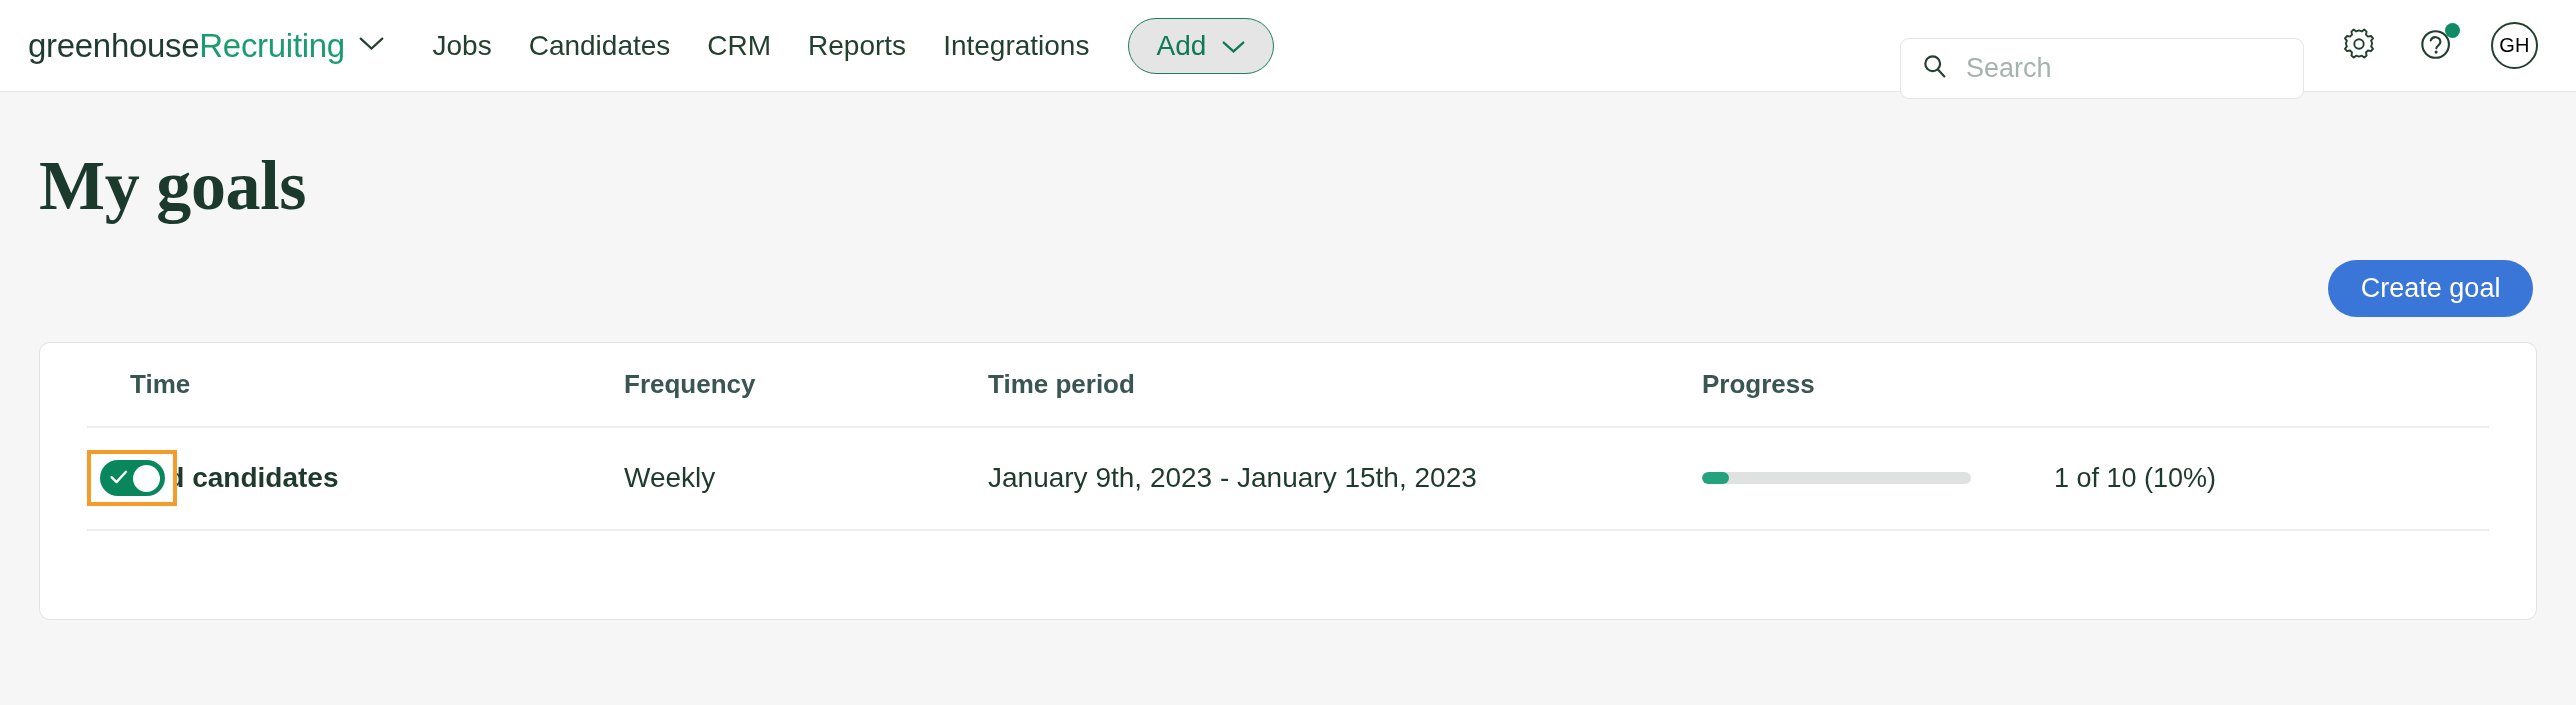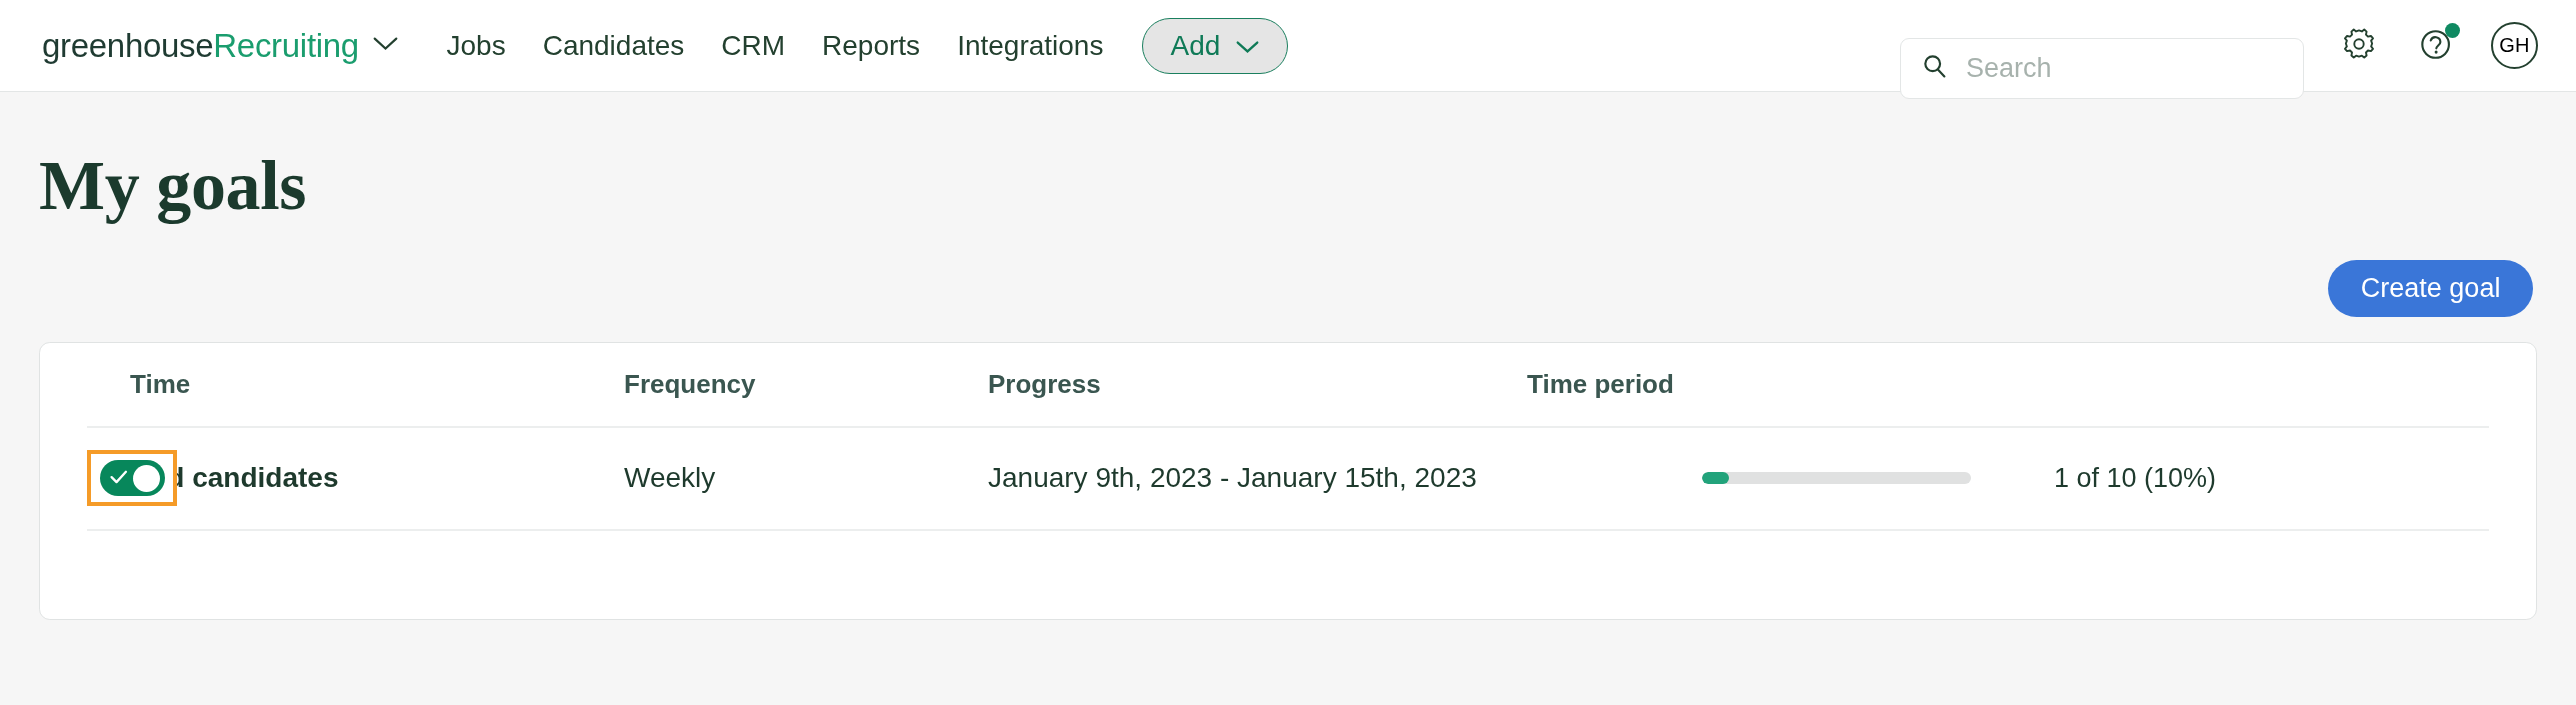--- a/index.html
+++ b/index.html
@@ -12,21 +12,21 @@
   }
 
   
   .navbar {
     position: relative;
     height: 92px;
     background: #ffffff;
     border-bottom: 1.8px solid #e3e6e6;
     display: flex;
     align-items: center;
-    padding: 0 38px 0 42px;
+    padding: 0 38px 0 28px;
   }
   .brand {
     display: flex;
     align-items: center;
     gap: 12.6px;
     margin-right: 48px;
   }
   .brand-word {
     font-size: 33px;
     letter-spacing: -0.3px;
@@ -330,22 +330,22 @@
   <div class="action-row">
     <button class="create-goal">Create goal</button>
   </div>
 
   <div class="card">
     <div class="table">
 
       <div class="table-head">
         <div class="th col-goal">Time</div>
         <div class="th col-freq">Frequency</div>
+        <div class="th col-time">Time period</div>
         <div class="th col-progress">Progress</div>
-        <div class="th col-time">Time period</div>
       </div>
 
       <div class="divider"></div>
 
       <div class="table-row">
 
         <div class="toggle-wrap">
           <div class="toggle">
             <span>
               <svg width="21.5" height="21.5" viewBox="0 0 24 24">

